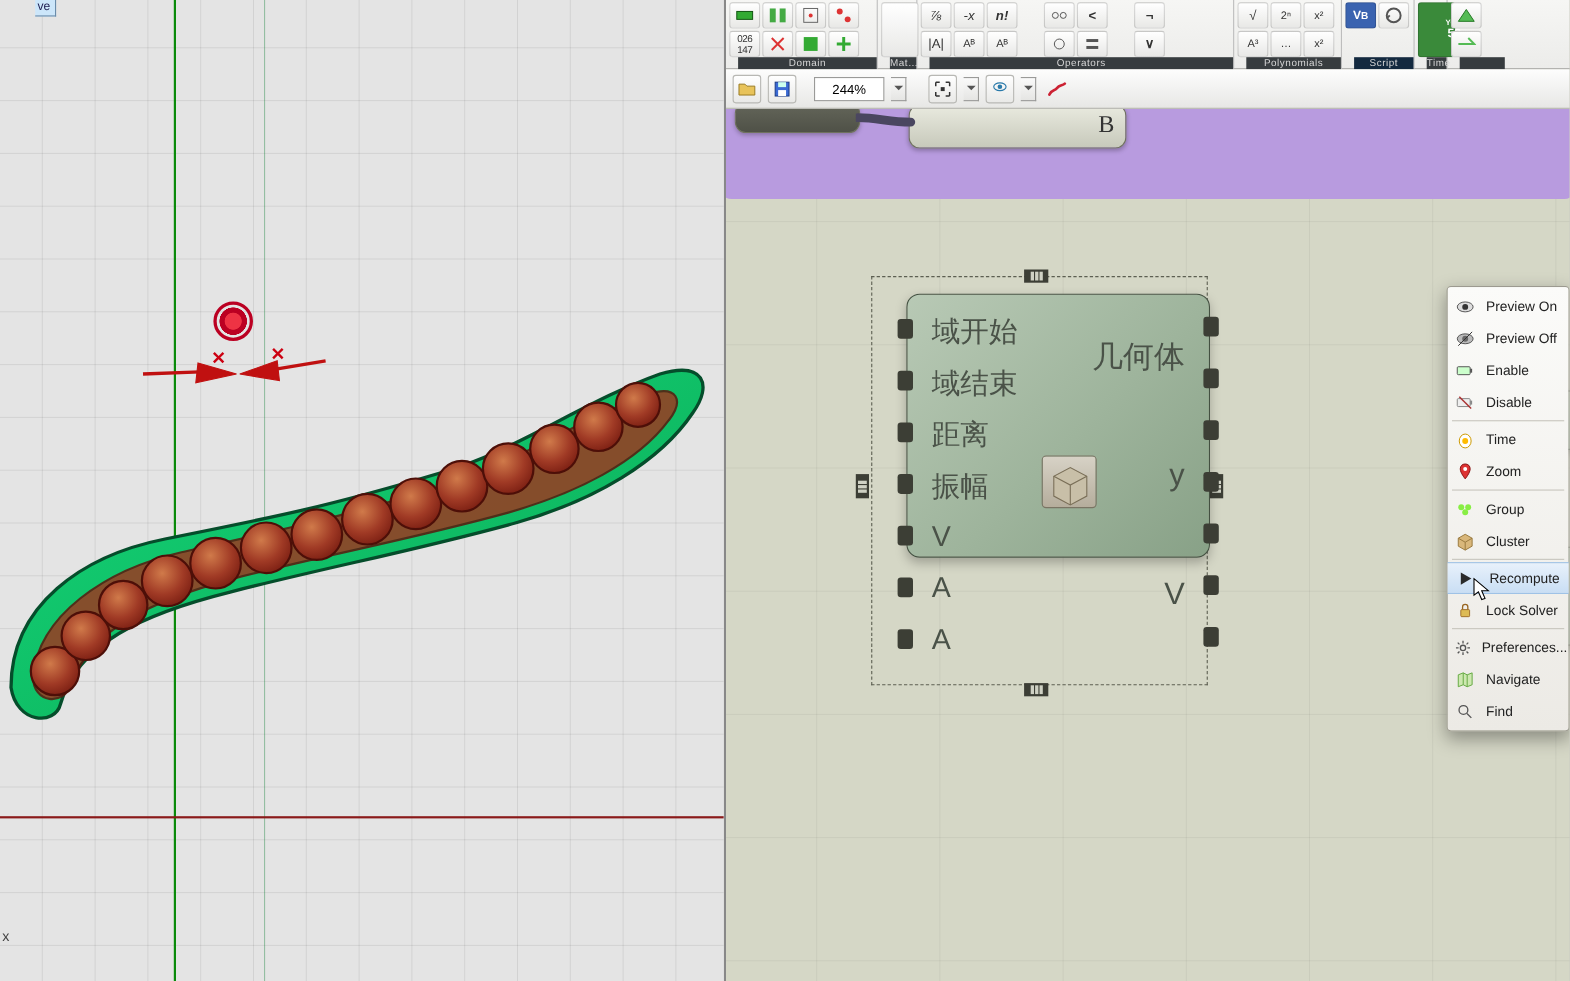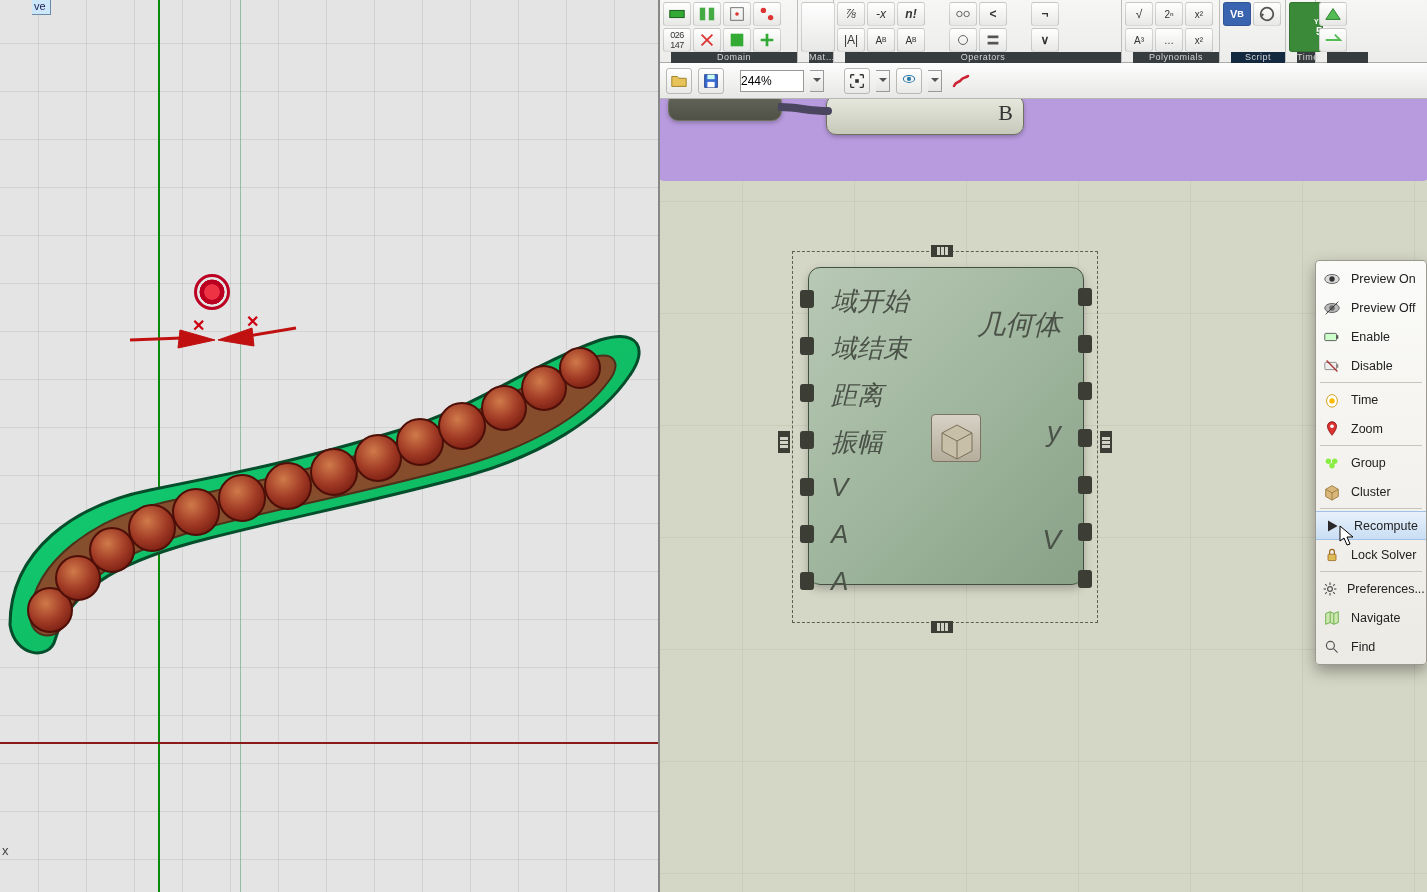--- a/index.html
+++ b/index.html
@@ -85,21 +85,21 @@
     background:linear-gradient(#fdfdfd,#e7e7e5);
     border-bottom:1px solid #b6b6b3;
     display:flex; align-items:center; gap:6px; padding:0 6px;
   }
   .ctoolbar .ico {
     width:26px; height:26px; border:1px solid #b8b8b4; border-radius:3px;
     background:linear-gradient(#fff,#e9e9e7); display:flex;align-items:center;justify-content:center;
   }
   .zoom-readout {
     width:64px; height:22px; background:#fff; border:1px solid #9a9a98; font-size:12px;
-    line-height:20px;
+    text-align:center; line-height:20px;
   }
   .dd { width:14px;height:22px;border:1px solid #9a9a98;border-left:none;background:linear-gradient(#fafafa,#e5e5e3);display:flex;align-items:center;justify-content:center;}
   .dd::after{content:"";border:4px solid transparent;border-top-color:#555;margin-top:3px;}
   
   .canvas {
     position:absolute; top:99px; left:0; right:0; bottom:0;
     background:
       linear-gradient(to right, rgba(0,0,0,.05) 1px, transparent 1px),
       linear-gradient(to bottom, rgba(0,0,0,.05) 1px, transparent 1px),
       #d5d7c6;
@@ -126,25 +126,24 @@
   .cluster-sel {
     position:absolute; left:132px; top:152px; width:306px; height:372px;
     border:1px dashed #5d5f52;
   }
   .sel-handle {
     position:absolute; width:22px; height:12px; background:#3c3e35; display:flex; gap:1px;
     align-items:center; justify-content:center;
   }
   .sel-handle span{width:3px;height:8px;background:#cfd1c4;}
   .cluster {
-    position:absolute; left:148px; top:168px; width:276px; height:318px;
+    position:absolute; left:164px; top:168px; width:276px; height:240px;
     background:linear-gradient(135deg,#b8c9b5 0%, #9eb49c 55%, #88a187 100%);
     border:1px solid #435041; border-radius:12px;
     box-shadow:0 4px 10px rgba(0,0,0,.25);
-    font-style:italic;
   }
   .cluster .center-ico {
     position:absolute; left:122px; top:146px; width:50px; height:48px;
     background:linear-gradient(#d7d2c6,#b5ad9c); border:1px solid #7a7464; border-radius:4px;
   }
   .cluster .in, .cluster .out {
     position:absolute; font-family:"Microsoft YaHei","SimHei",sans-serif; color:#4a5248;
   }
   .cluster .in { left:22px; font-size:26px; }
   .cluster .out{ right:22px; font-size:28px; }

